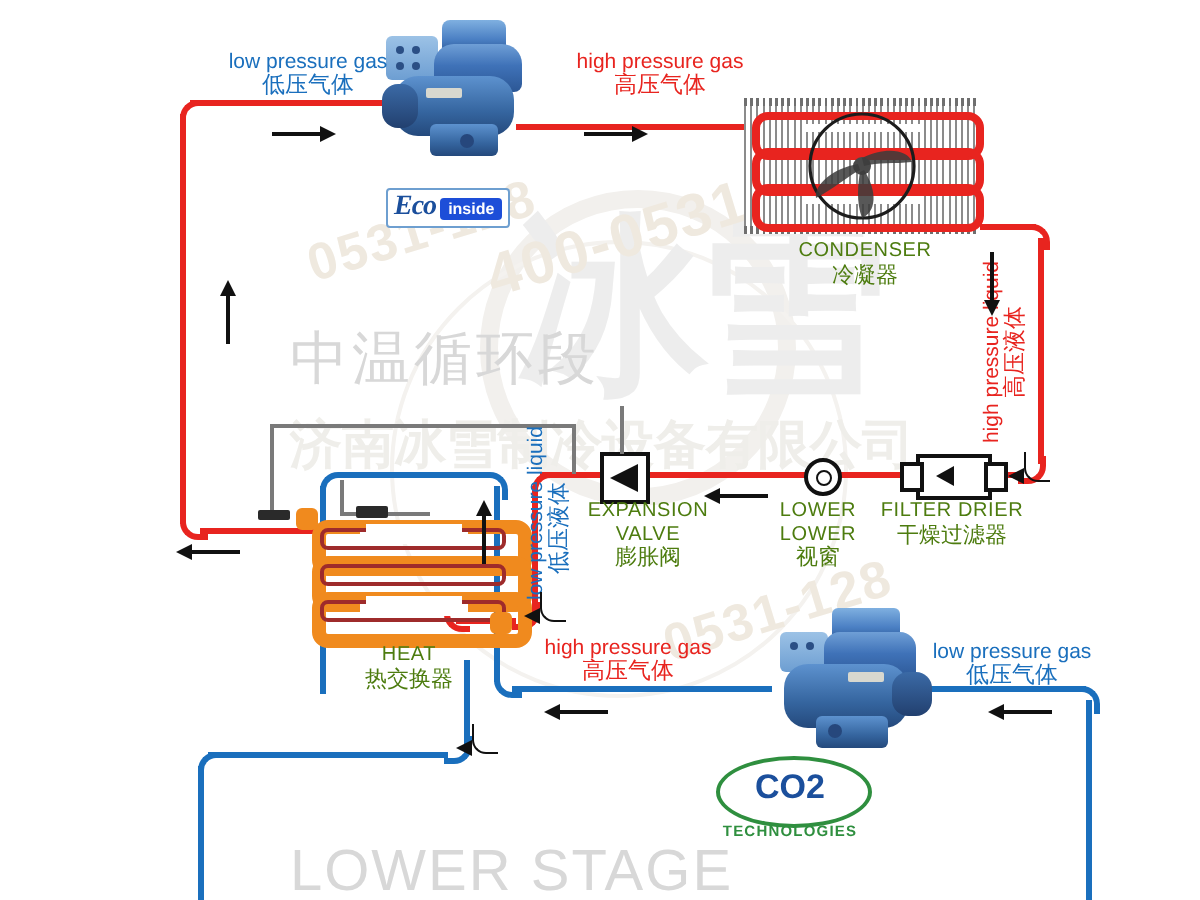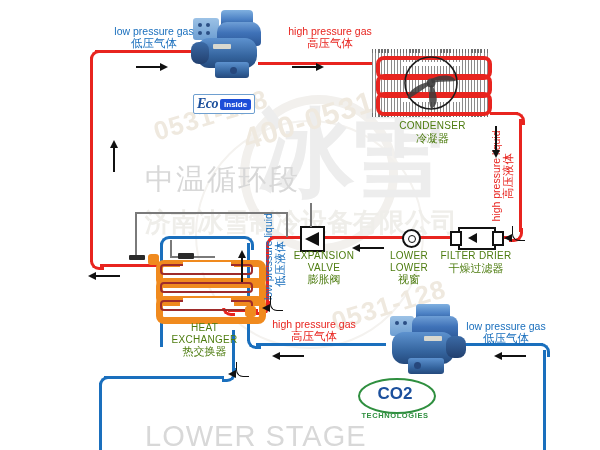--- a/index.html
+++ b/index.html
@@ -231,21 +231,20 @@
     <div class="hx-core" style="left:9.5px;top:5.5px;width:89px;height:7px;border-radius:4px;"></div>
     <div class="hx-core" style="left:9.5px;top:23.5px;width:89px;height:7px;border-radius:4px;"></div>
     <div class="hx-core" style="left:9.5px;top:41.5px;width:89px;height:7px;border-radius:4px;"></div>
     <div style="position:absolute;left:33px;top:4px;width:48px;height:10px;background:#fff;"></div>
     <div style="position:absolute;left:33px;top:40px;width:48px;height:10px;background:#fff;"></div>
     <div class="hx-cap" style="left:-2px;top:-4px;"></div>
     <div class="hx-cap" style="left:95px;top:48px;"></div>
   </div>
   <div class="lbl blk" style="left:152px;top:322px;width:105px;">
     <span class="en">HEAT</span>
-    <span class="en">EXCHANGER</span>
     <span class="cn">热交换器</span>
   </div>
 
   <div class="drier" style="left:458px;top:227px;">
     <div class="a"></div>
   </div>
   <div class="stub" style="left:450px;top:231px;width:8px;height:11px;"></div>
   <div class="stub" style="left:492px;top:231px;width:8px;height:11px;"></div>
   <div class="lbl blk" style="left:432px;top:250px;width:88px;">
     <span class="en">FILTER DRIER</span>

